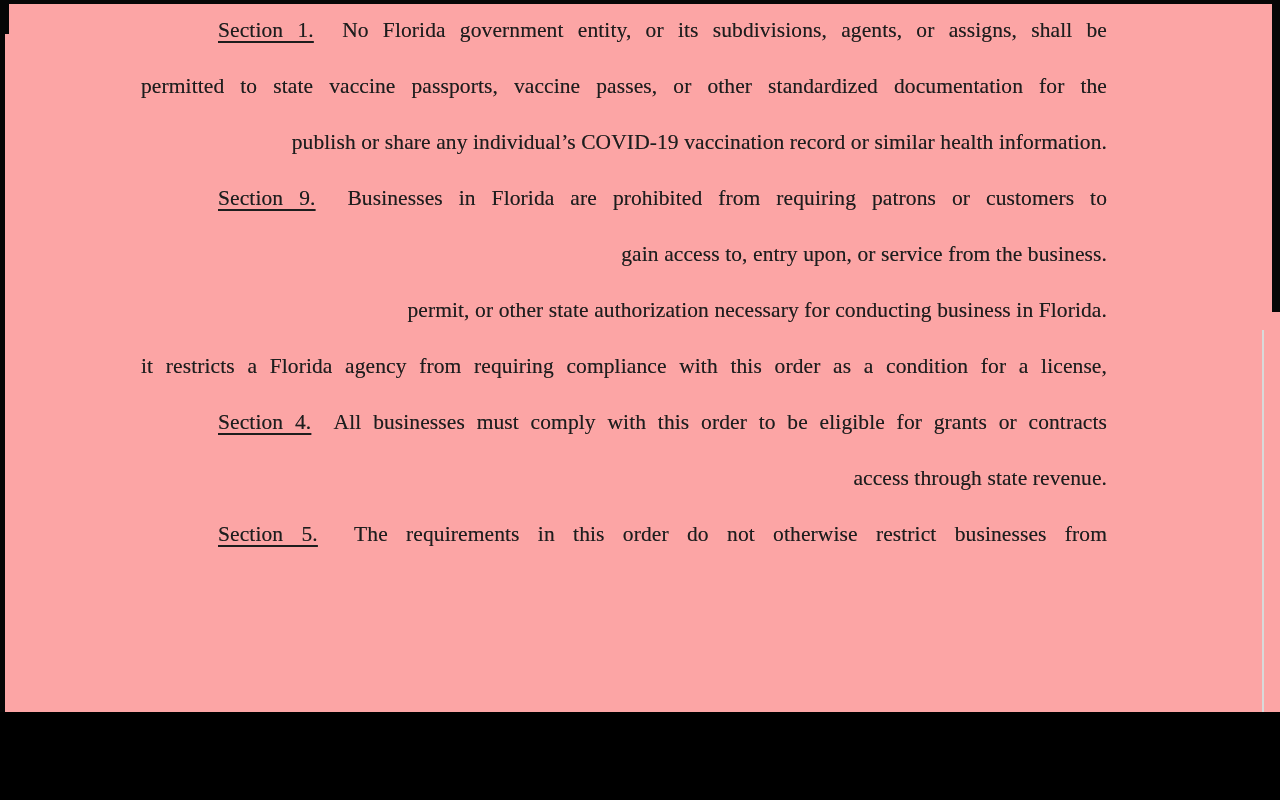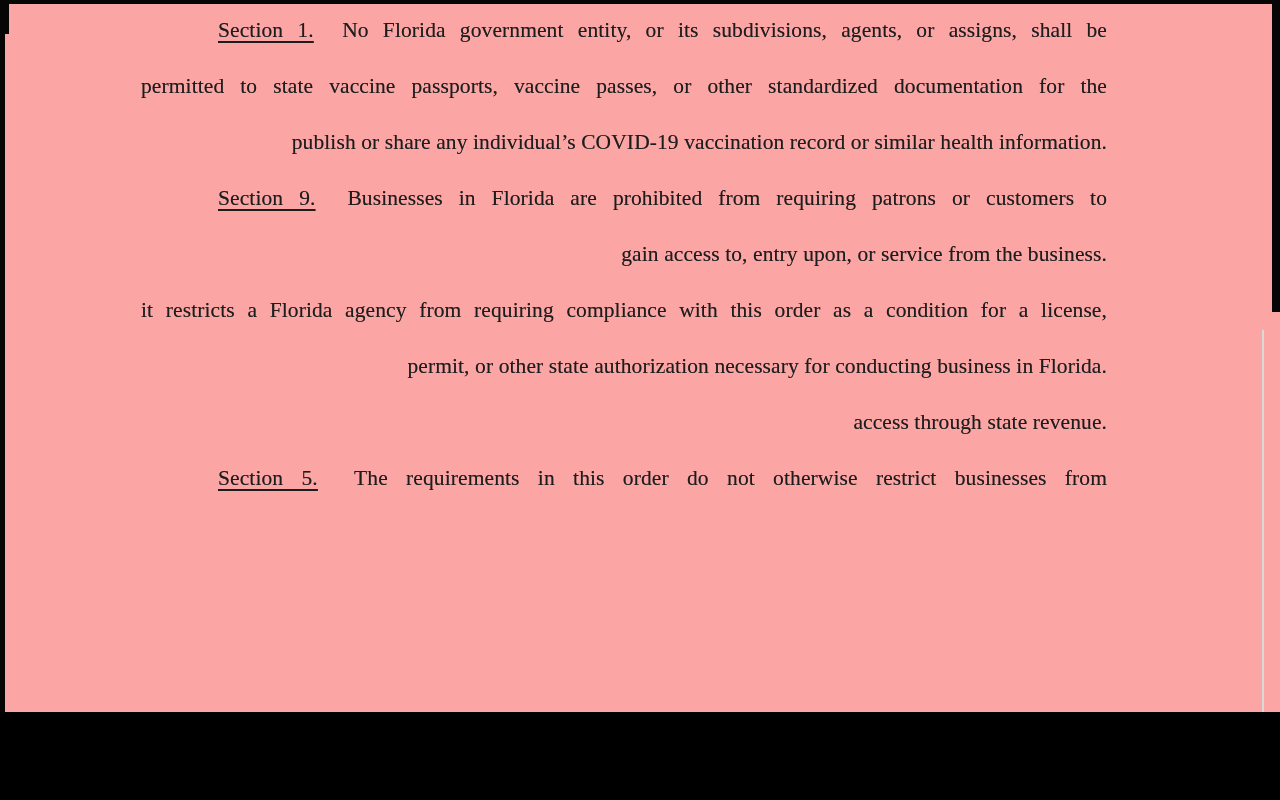--- a/index.html
+++ b/index.html
@@ -45,22 +45,23 @@
 <body>
 
 <div class="screen">
 
   <div class="text-block">
       <div class="line indent justified"><span class="section-label">Section 1.</span>&nbsp; No Florida government entity, or its subdivisions, agents, or assigns, shall be</div>
       <div class="line justified">permitted to state vaccine passports, vaccine passes, or other standardized documentation for the</div>
       <div class="line">publish or share any individual’s COVID-19 vaccination record or similar health information.</div>
       <div class="line indent justified"><span class="section-label">Section 9.</span>&nbsp; Businesses in Florida are prohibited from requiring patrons or customers to</div>
       <div class="line">gain access to, entry upon, or service from the business.</div>
+      <div class="line">permit, or other state authorization necessary for conducting business in Florida.</div>
       <div class="line justified">it restricts a Florida agency from requiring compliance with this order as a condition for a license,</div>
-      <div class="line">permit, or other state authorization necessary for conducting business in Florida.</div>
+      <div class="line indent justified"><span class="section-label">Section 4.</span>&nbsp; All businesses must comply with this order to be eligible for grants or contracts</div>
       <div class="line">access through state revenue.</div>
       <div class="line indent justified"><span class="section-label">Section 5.</span>&nbsp; The requirements in this order do not otherwise restrict businesses from</div>
     </div>
 
   <div class="artifact scan-bar-top" style="background: rgb(6, 6, 6);"></div>
   <div class="artifact scan-strip-left" style="background: rgb(6, 6, 6);"></div>
   <div class="artifact scan-strip-left-notch" style="background: rgb(6, 6, 6);"></div>
   <div class="artifact scan-strip-right-top" style="background: rgb(6, 6, 6);"></div>
   <div class="artifact scan-strip-right-bottom" style="background: rgb(6, 6, 6);"></div>
   <div class="artifact page-edge-vline" style="background: rgb(217, 217, 217);"></div>

